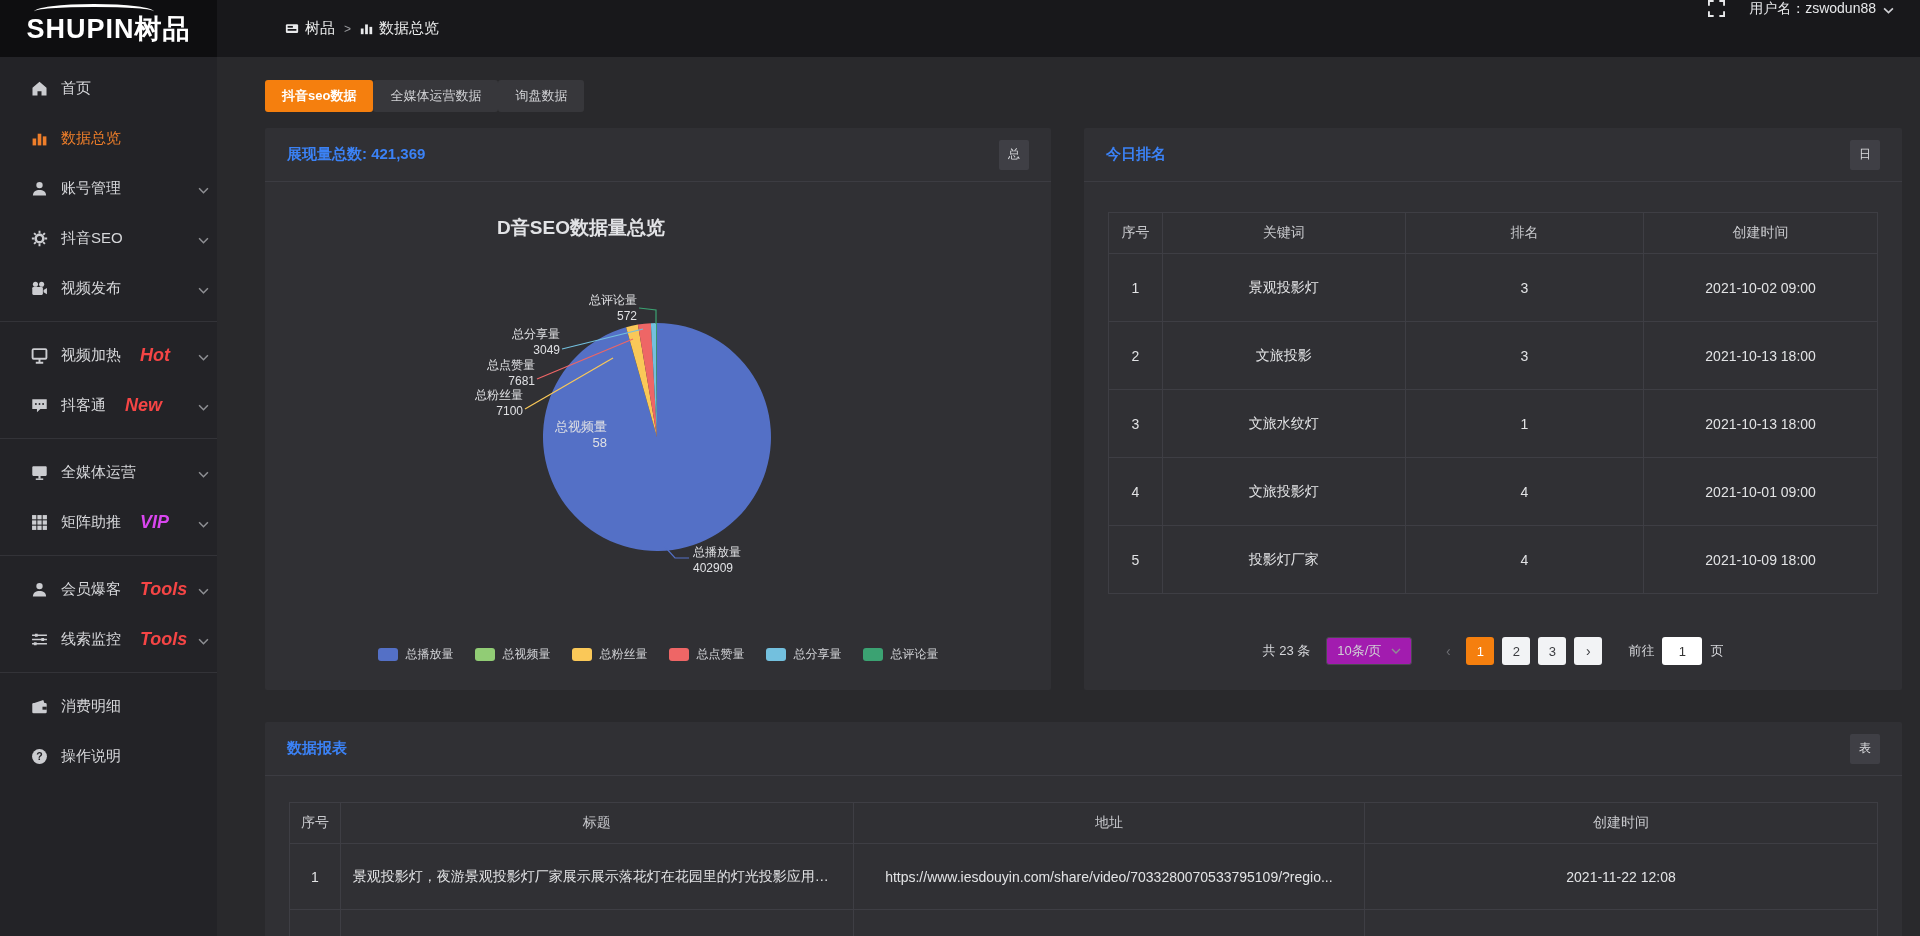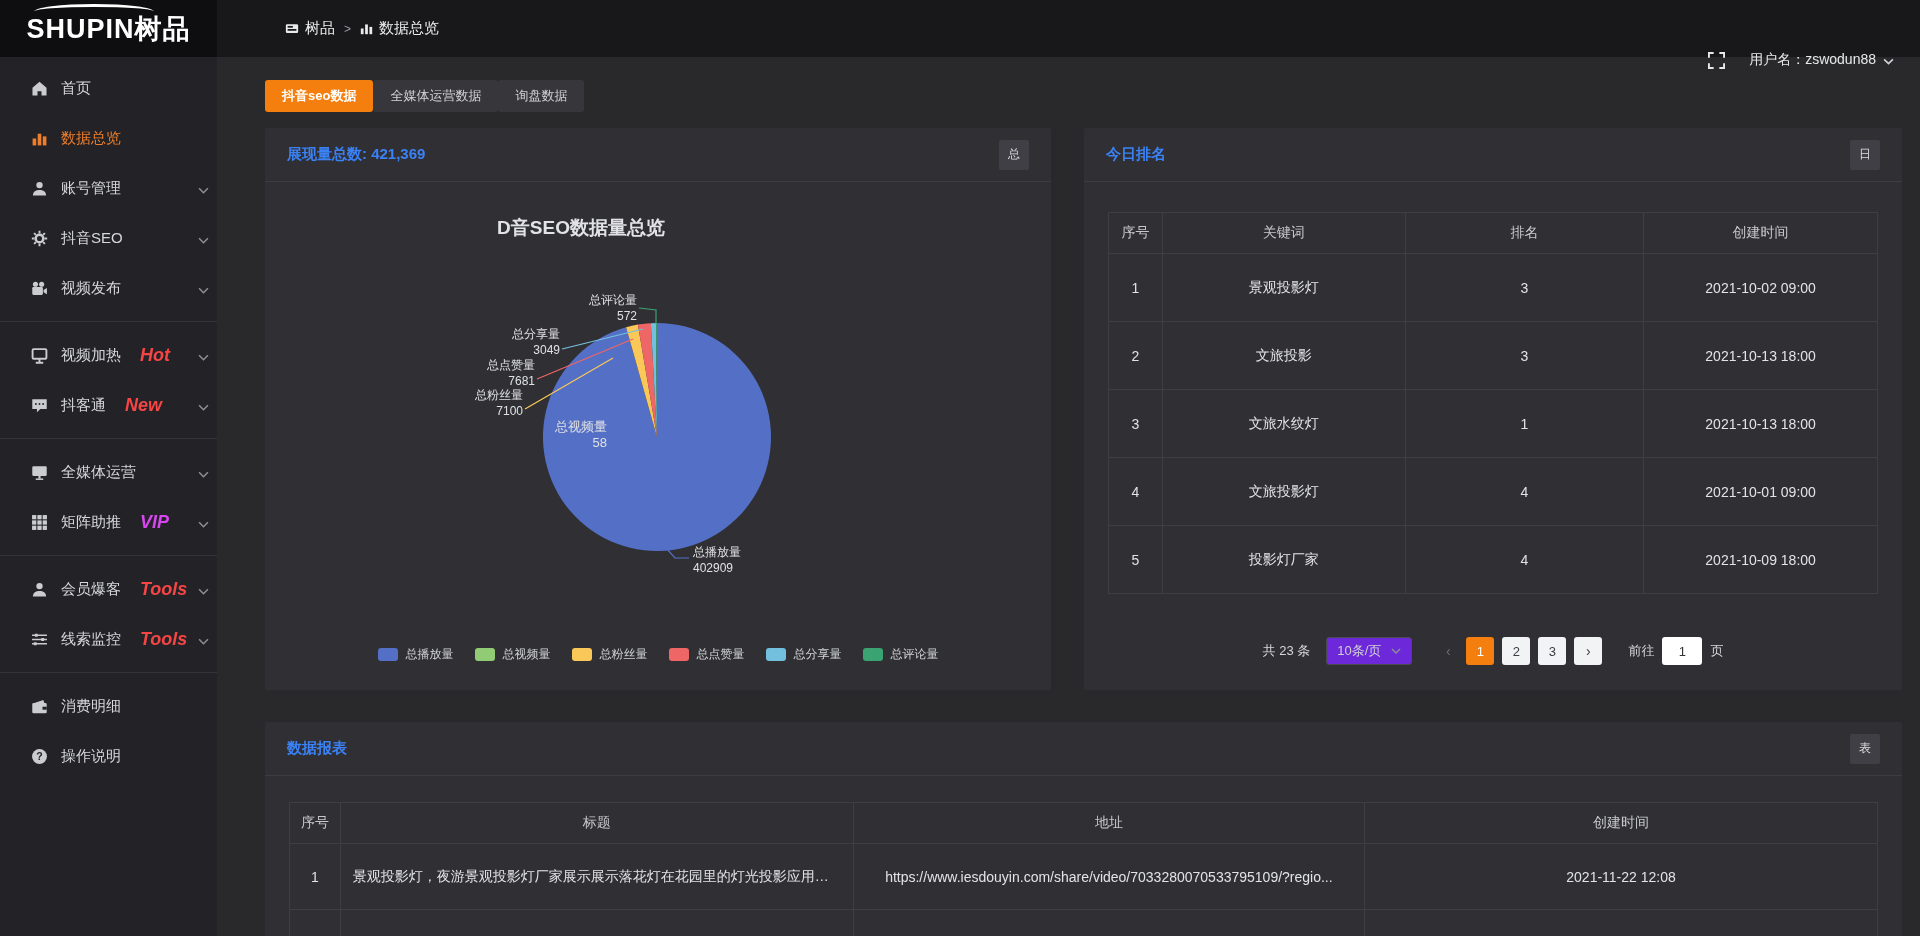--- a/index.html
+++ b/index.html
@@ -10,21 +10,21 @@
   .top-header { position:absolute; left:0; top:0; width:1920px; height:57px; background:#18181b; z-index:5; }
   .logo-area { position:absolute; left:0; top:0; width:217px; height:57px; background:#0e0e10;
     display:flex; align-items:center; justify-content:center; }
   .logo-text { font-size:27px; font-weight:bold; letter-spacing:1px; color:#fff; position:relative; }
   .logo-text:before { content:""; position:absolute; left:8px; top:-7px; width:120px; height:12px;
     border-top:3px solid #fff; border-radius:50%; }
   .breadcrumb { position:absolute; left:285px; top:0; height:57px; display:flex; align-items:center; gap:9px;
     font-size:15px; color:#eceded; }
   .crumb { display:flex; align-items:center; gap:6px; }
   .crumb-sep { color:#9b9ca0; font-size:12px; }
-  .header-right { position:absolute; right:26px; top:0; height:69px; display:flex; align-items:flex-end; gap:24px; }
+  .header-right { position:absolute; right:26px; top:0; height:69px; display:flex; align-items:flex-start; gap:24px; }
   .user-box { display:flex; align-items:center; gap:7px; font-size:14px; color:#e7e8ea; }
   .icon-btn svg, .crumb svg { display:block; }
 
   
   .sidebar { position:absolute; left:0; top:57px; width:217px; height:879px; background:#232327; padding-top:6px; }
   .side-item { position:relative; height:50px; display:flex; align-items:center; padding-left:31px; gap:13px;
     font-size:15px; color:#d6d7da; cursor:pointer; }
   .side-item .si-icon { width:17px; height:17px; color:#cbccd0; flex:0 0 17px; }
   .side-item.active { color:#ee7e2a; }
   .side-item.active .si-icon { color:#ee7e2a; }
@@ -76,21 +76,21 @@
   .tbl th, .tbl td { border:1px solid #3e3e44; text-align:center; font-weight:normal; overflow:hidden;
     white-space:nowrap; text-overflow:ellipsis; }
   .tbl th { height:41px; font-size:14px; color:#c7c8cc; }
   .rank-tbl td { height:68px; font-size:14px; color:#e2e3e5; }
 
   
   .pagination { position:absolute; left:0; right:0; top:509px; display:flex; justify-content:center;
     align-items:center; gap:8px; font-size:13px; color:#d5d6da; }
   .pg-total { margin-right:8px; }
   .pg-size { display:flex; align-items:center; gap:10px; border:1px solid #4a4b50; border-radius:3px;
-    height:28px; padding:0 10px; color:#cfd0d4; cursor:pointer; background:#6d28d9; }
+    height:28px; padding:0 10px; color:#cfd0d4; cursor:pointer; background:#a21caf; }
   .pg-prev { width:20px; text-align:center; color:#6d6e73; font-size:14px; cursor:pointer; margin-left:18px; }
   .pg-num { width:28px; height:28px; display:flex; align-items:center; justify-content:center; border-radius:3px;
     background:#f2f3f5; color:#3c3d41; font-size:13px; cursor:pointer; }
   .pg-num.active { background:#f57f0e; color:#fff; }
   .pg-next { width:28px; height:28px; display:flex; align-items:center; justify-content:center; border-radius:3px;
     background:#f2f3f5; color:#3c3d41; cursor:pointer; font-size:14px; }
   .pg-goto { margin-left:18px; }
   .pg-input { width:40px; height:28px; border:none; border-radius:3px; background:#fff; color:#333;
     text-align:center; font-size:13px; }
 

